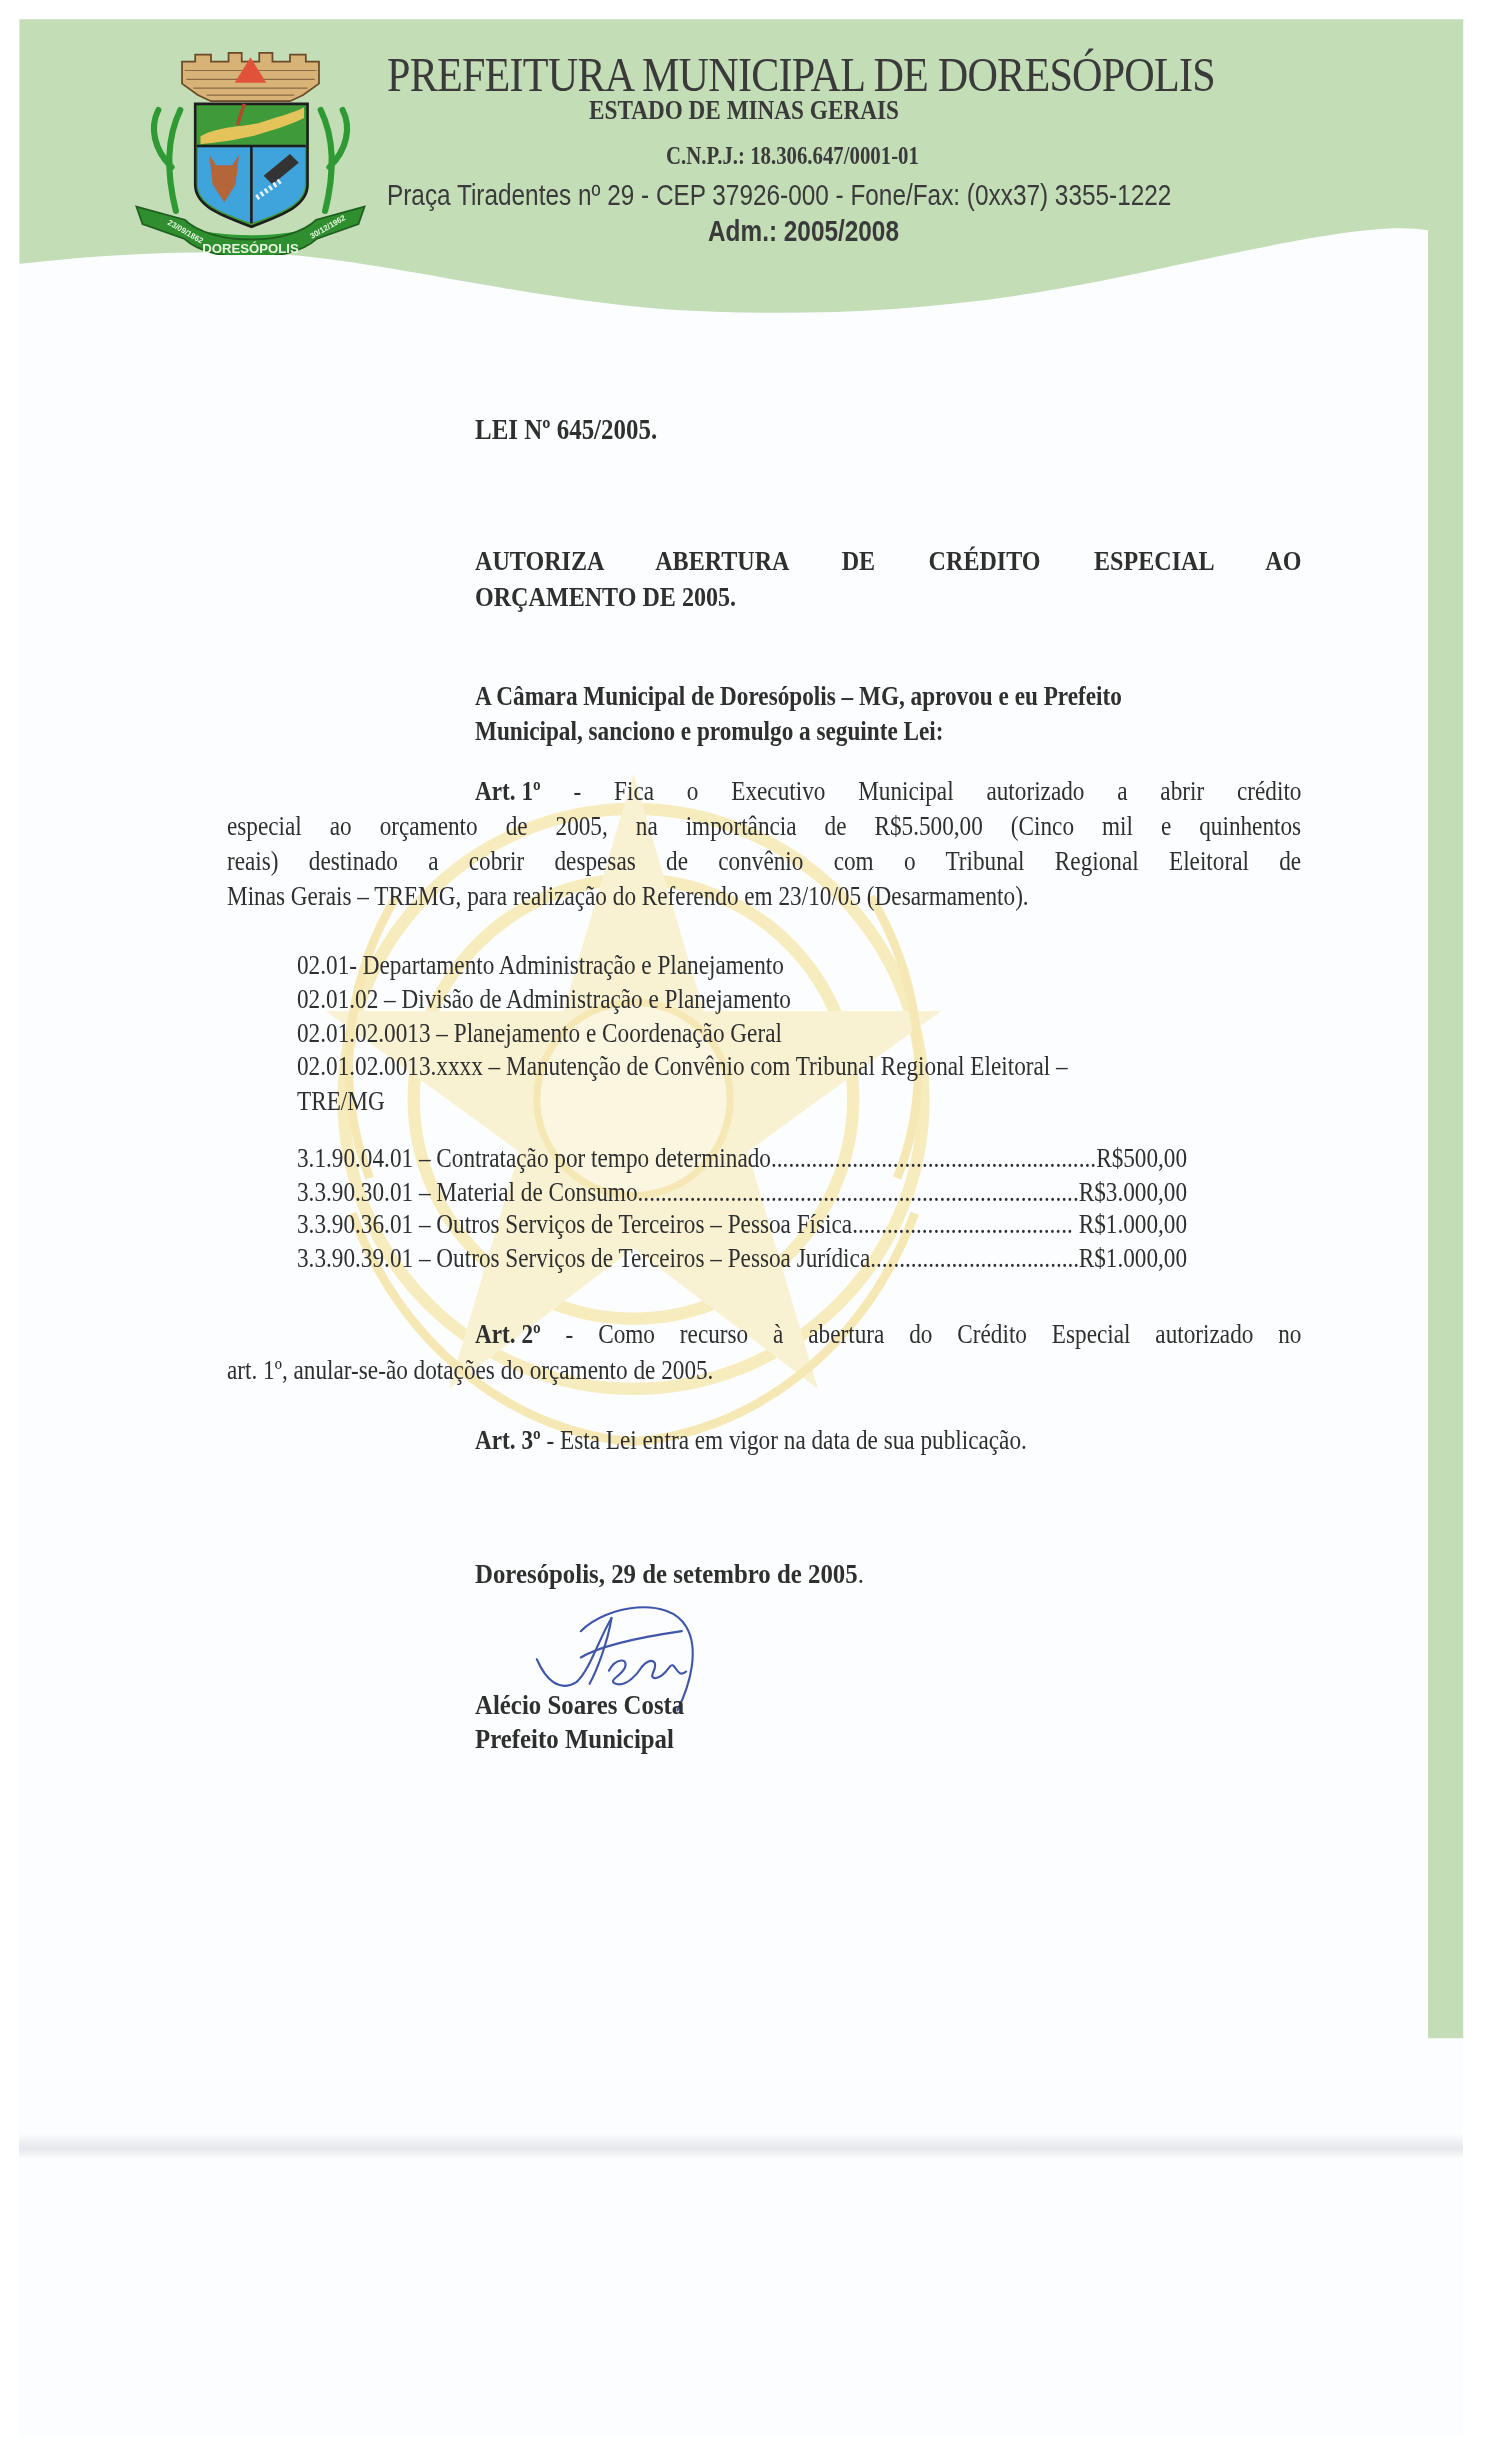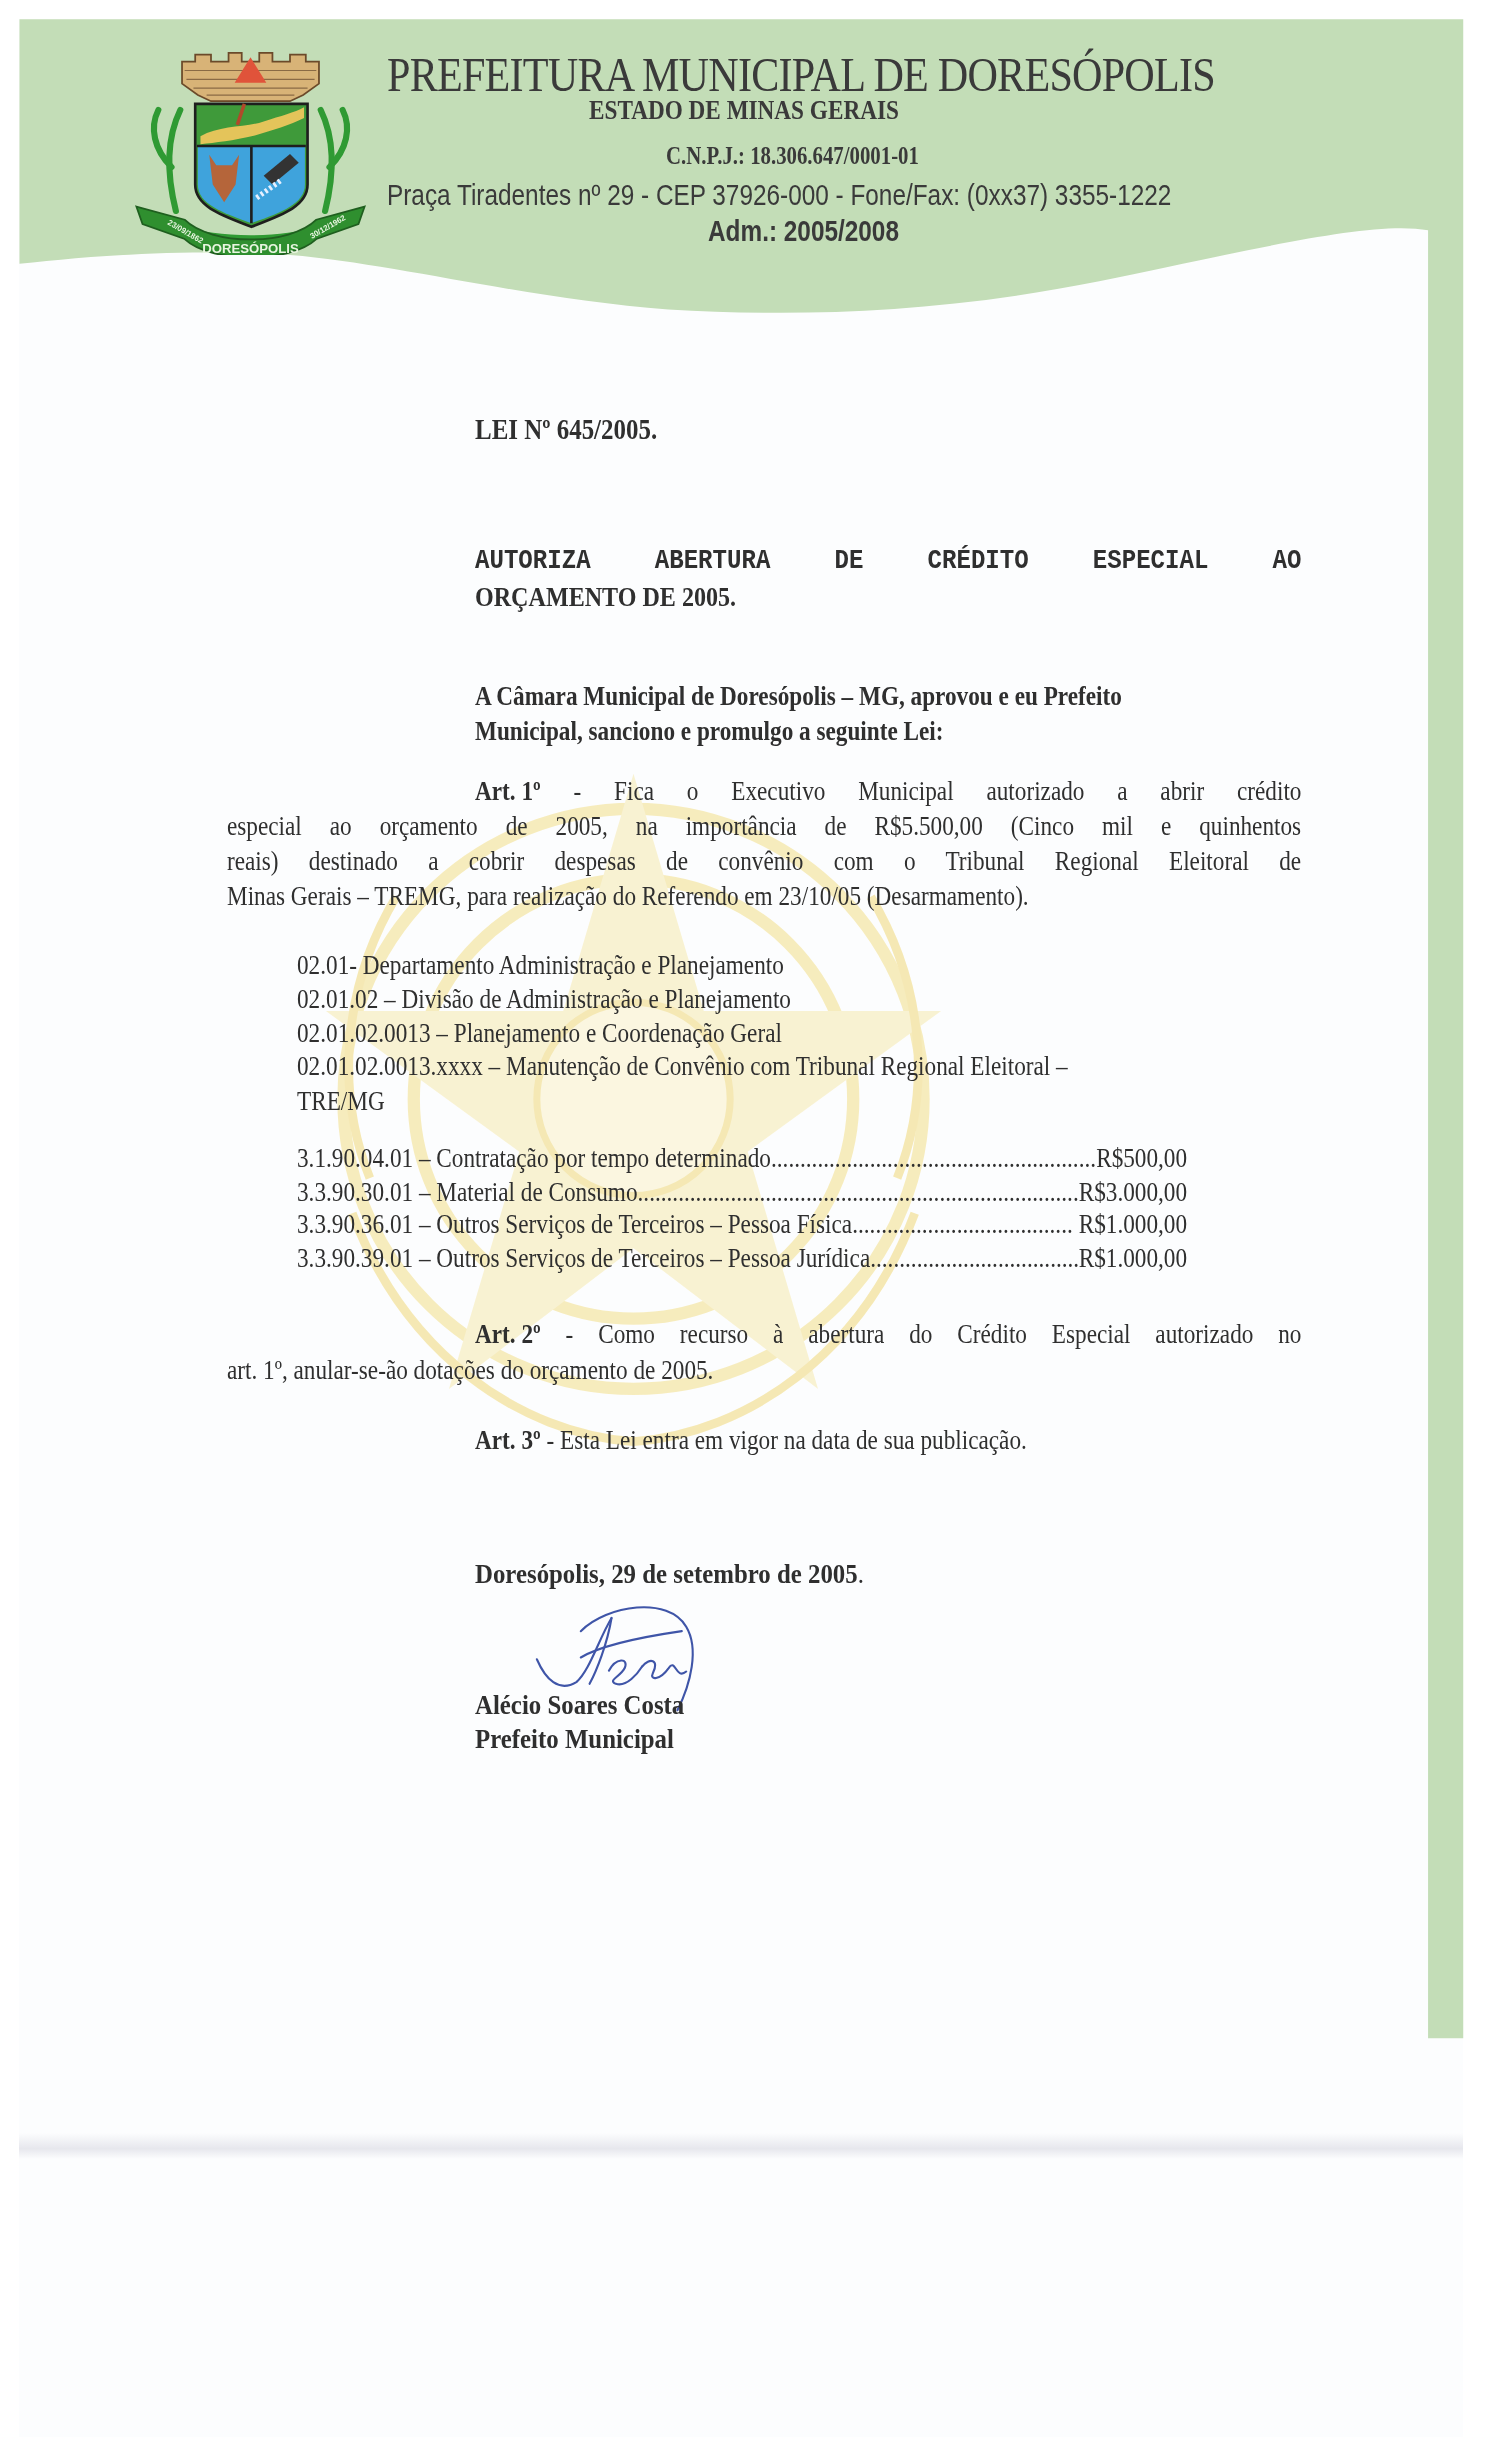--- a/index.html
+++ b/index.html
@@ -96,21 +96,21 @@
   <text x="205" y="222" class="ribbon-txt" font-size="9" transform="rotate(-30 205 222)">30/12/1962</text>
 </svg>
 
 <div class="hdr hdr-title">PREFEITURA MUNICIPAL DE DORESÓPOLIS</div>
 <div class="hdr hdr-state b">ESTADO DE MINAS GERAIS</div>
 <div class="hdr hdr-cnpj">C.N.P.J.: 18.306.647/0001-01</div>
 <div class="hdr hdr-addr">Praça Tiradentes nº 29 - CEP 37926-000 - Fone/Fax: (0xx37) 3355-1222</div>
 <div class="hdr hdr-adm">Adm.: 2005/2008</div>
 
 <div class="t b lei cond">LEI Nº 645/2005.</div>
-<div class="t b ementa justify" style="top:543px; width:961px;font-family:Liberation Mono, monospace;">
+<div class="t b ementa justify" style="top:543px; width:961px;">
   <span class="cond" style="display:block; width:961px; text-align:justify; text-align-last:justify;">AUTORIZA ABERTURA DE CRÉDITO ESPECIAL AO</span>
 </div>
 <div class="t b ementa cond" style="top:579px;">ORÇAMENTO DE 2005.</div>
 
 <div class="t b preamble cond" style="top:679px;">A Câmara Municipal de Doresópolis – MG, aprovou e eu Prefeito</div>
 <div class="t b preamble cond" style="top:714px;">Municipal, sanciono e promulgo a seguinte Lei:</div>
 
 <div class="t cond" style="left:475px; top:774px; width:961px; display:flex;">
   <span class="b">Art. 1º</span>
   <span style="flex:1; text-align:justify; text-align-last:justify; white-space:pre;"> - Fica o Executivo Municipal autorizado a abrir crédito</span>

